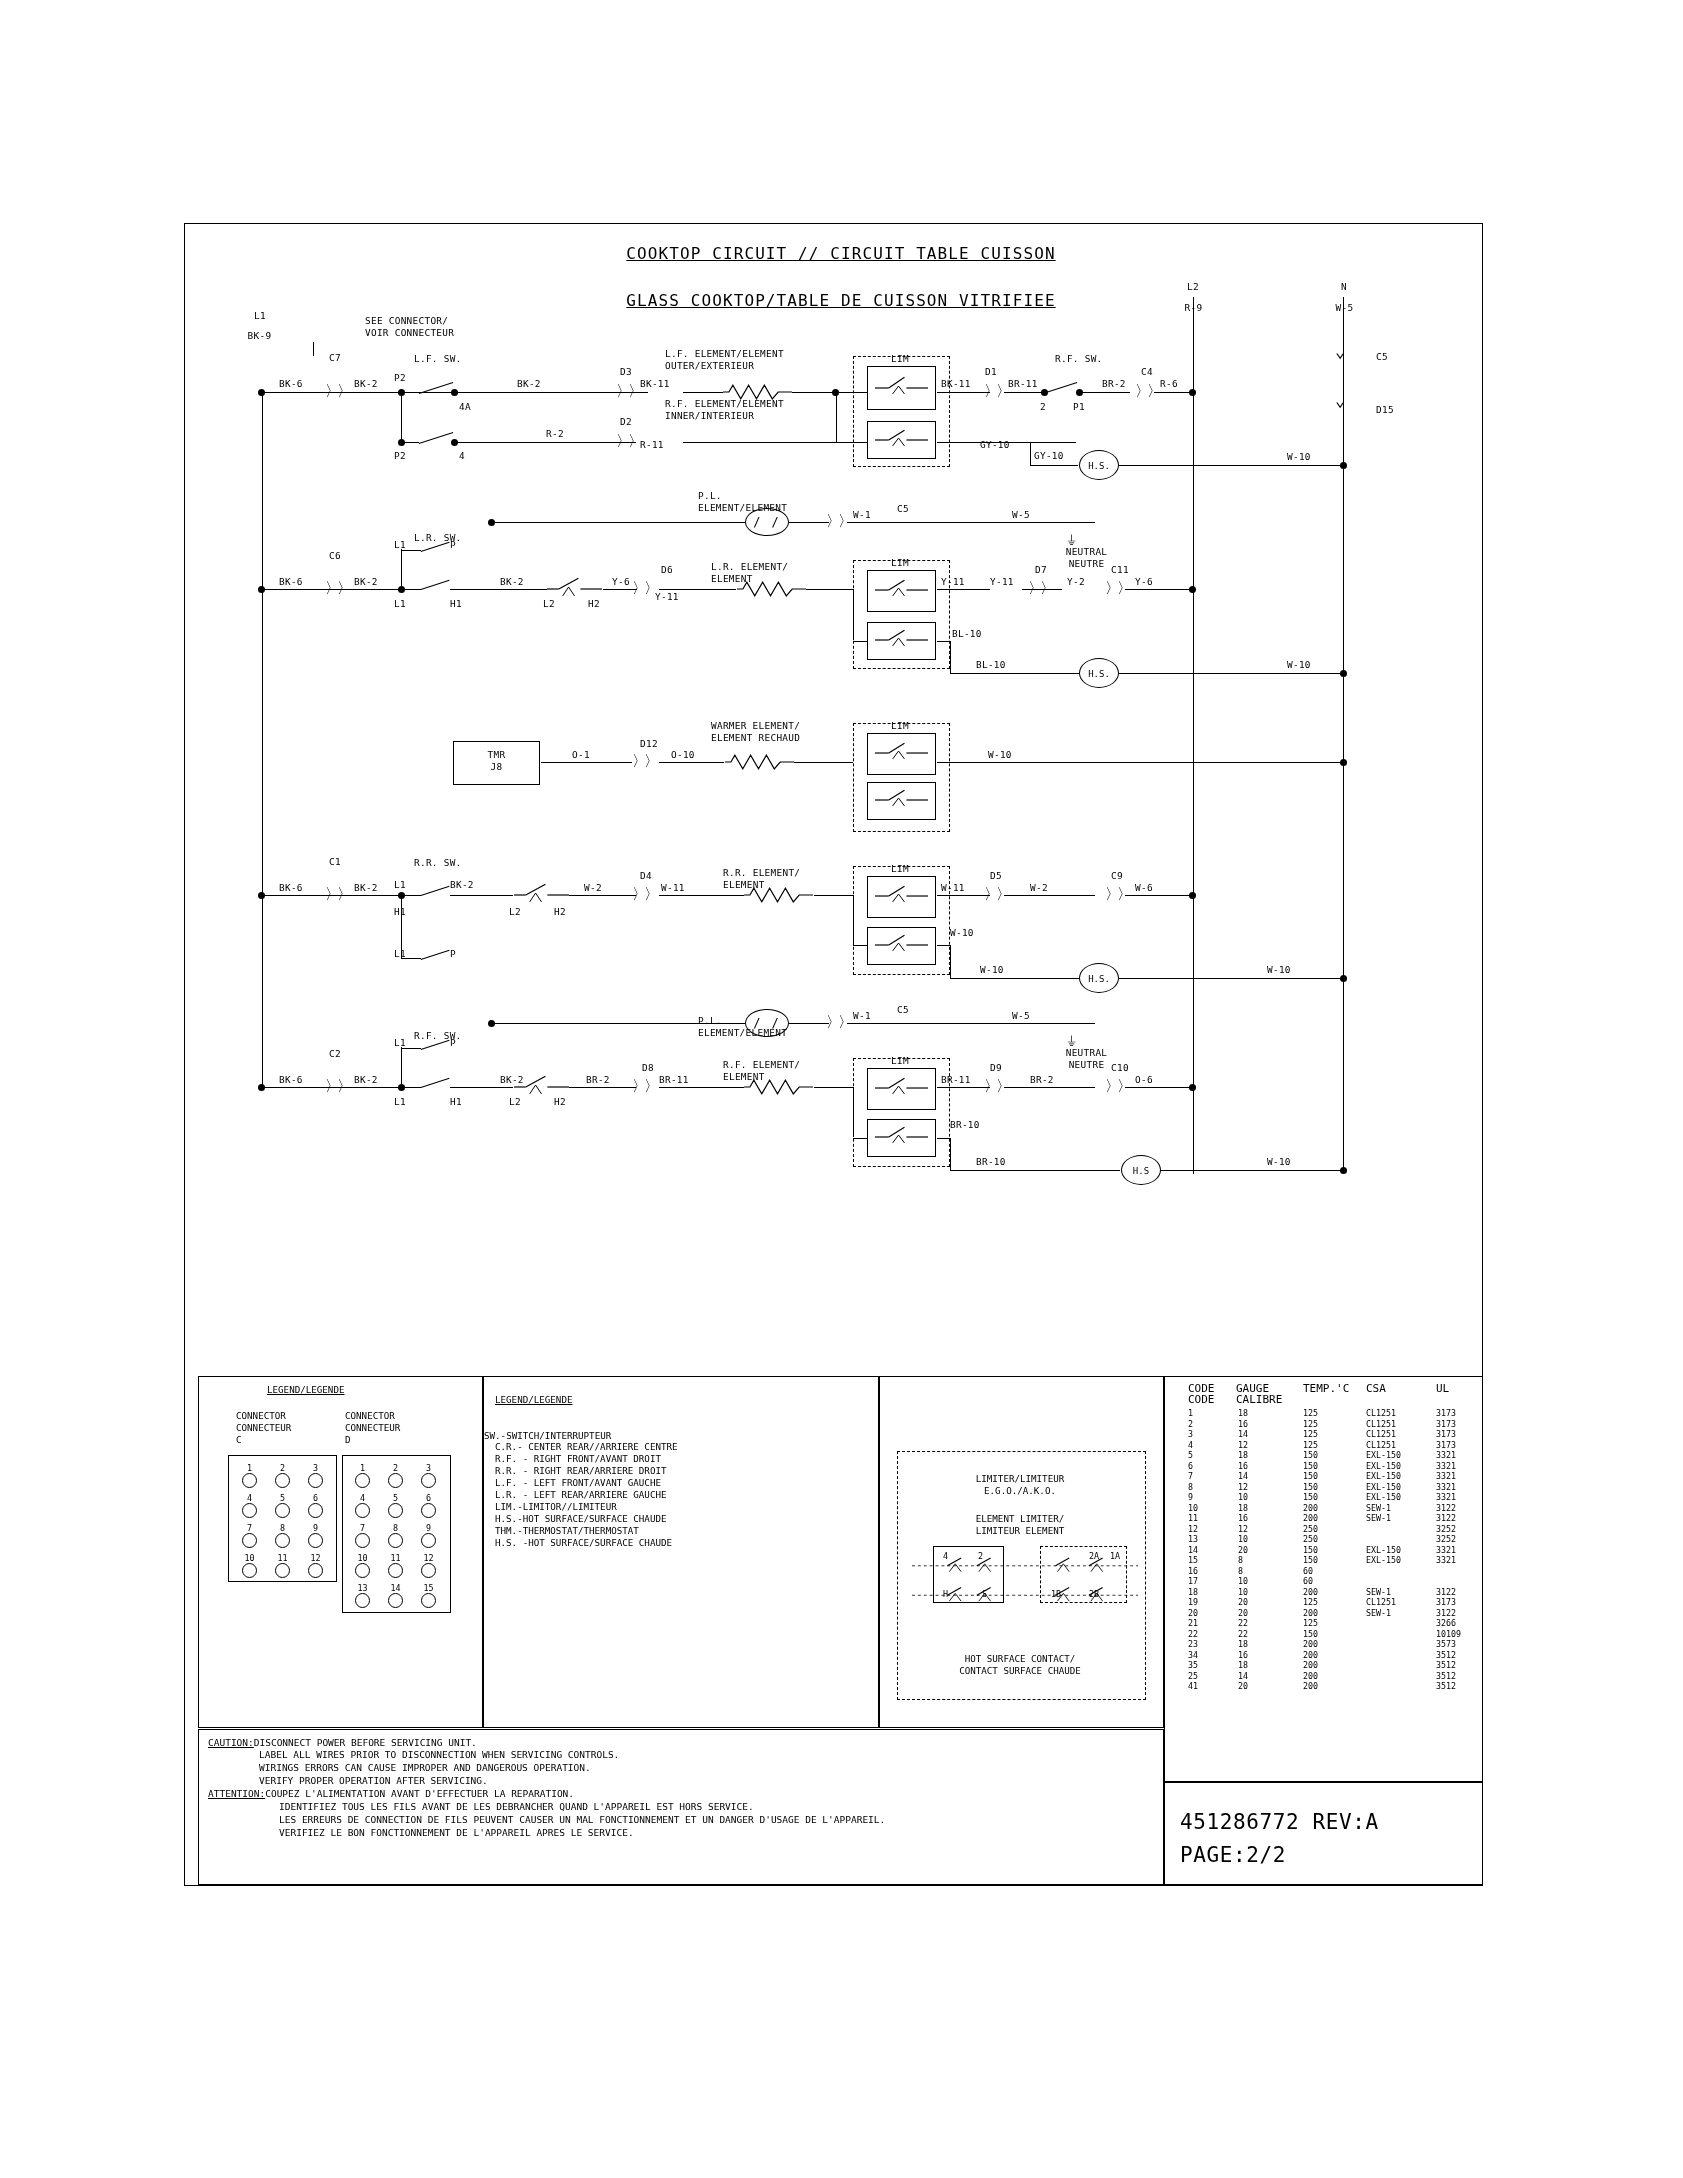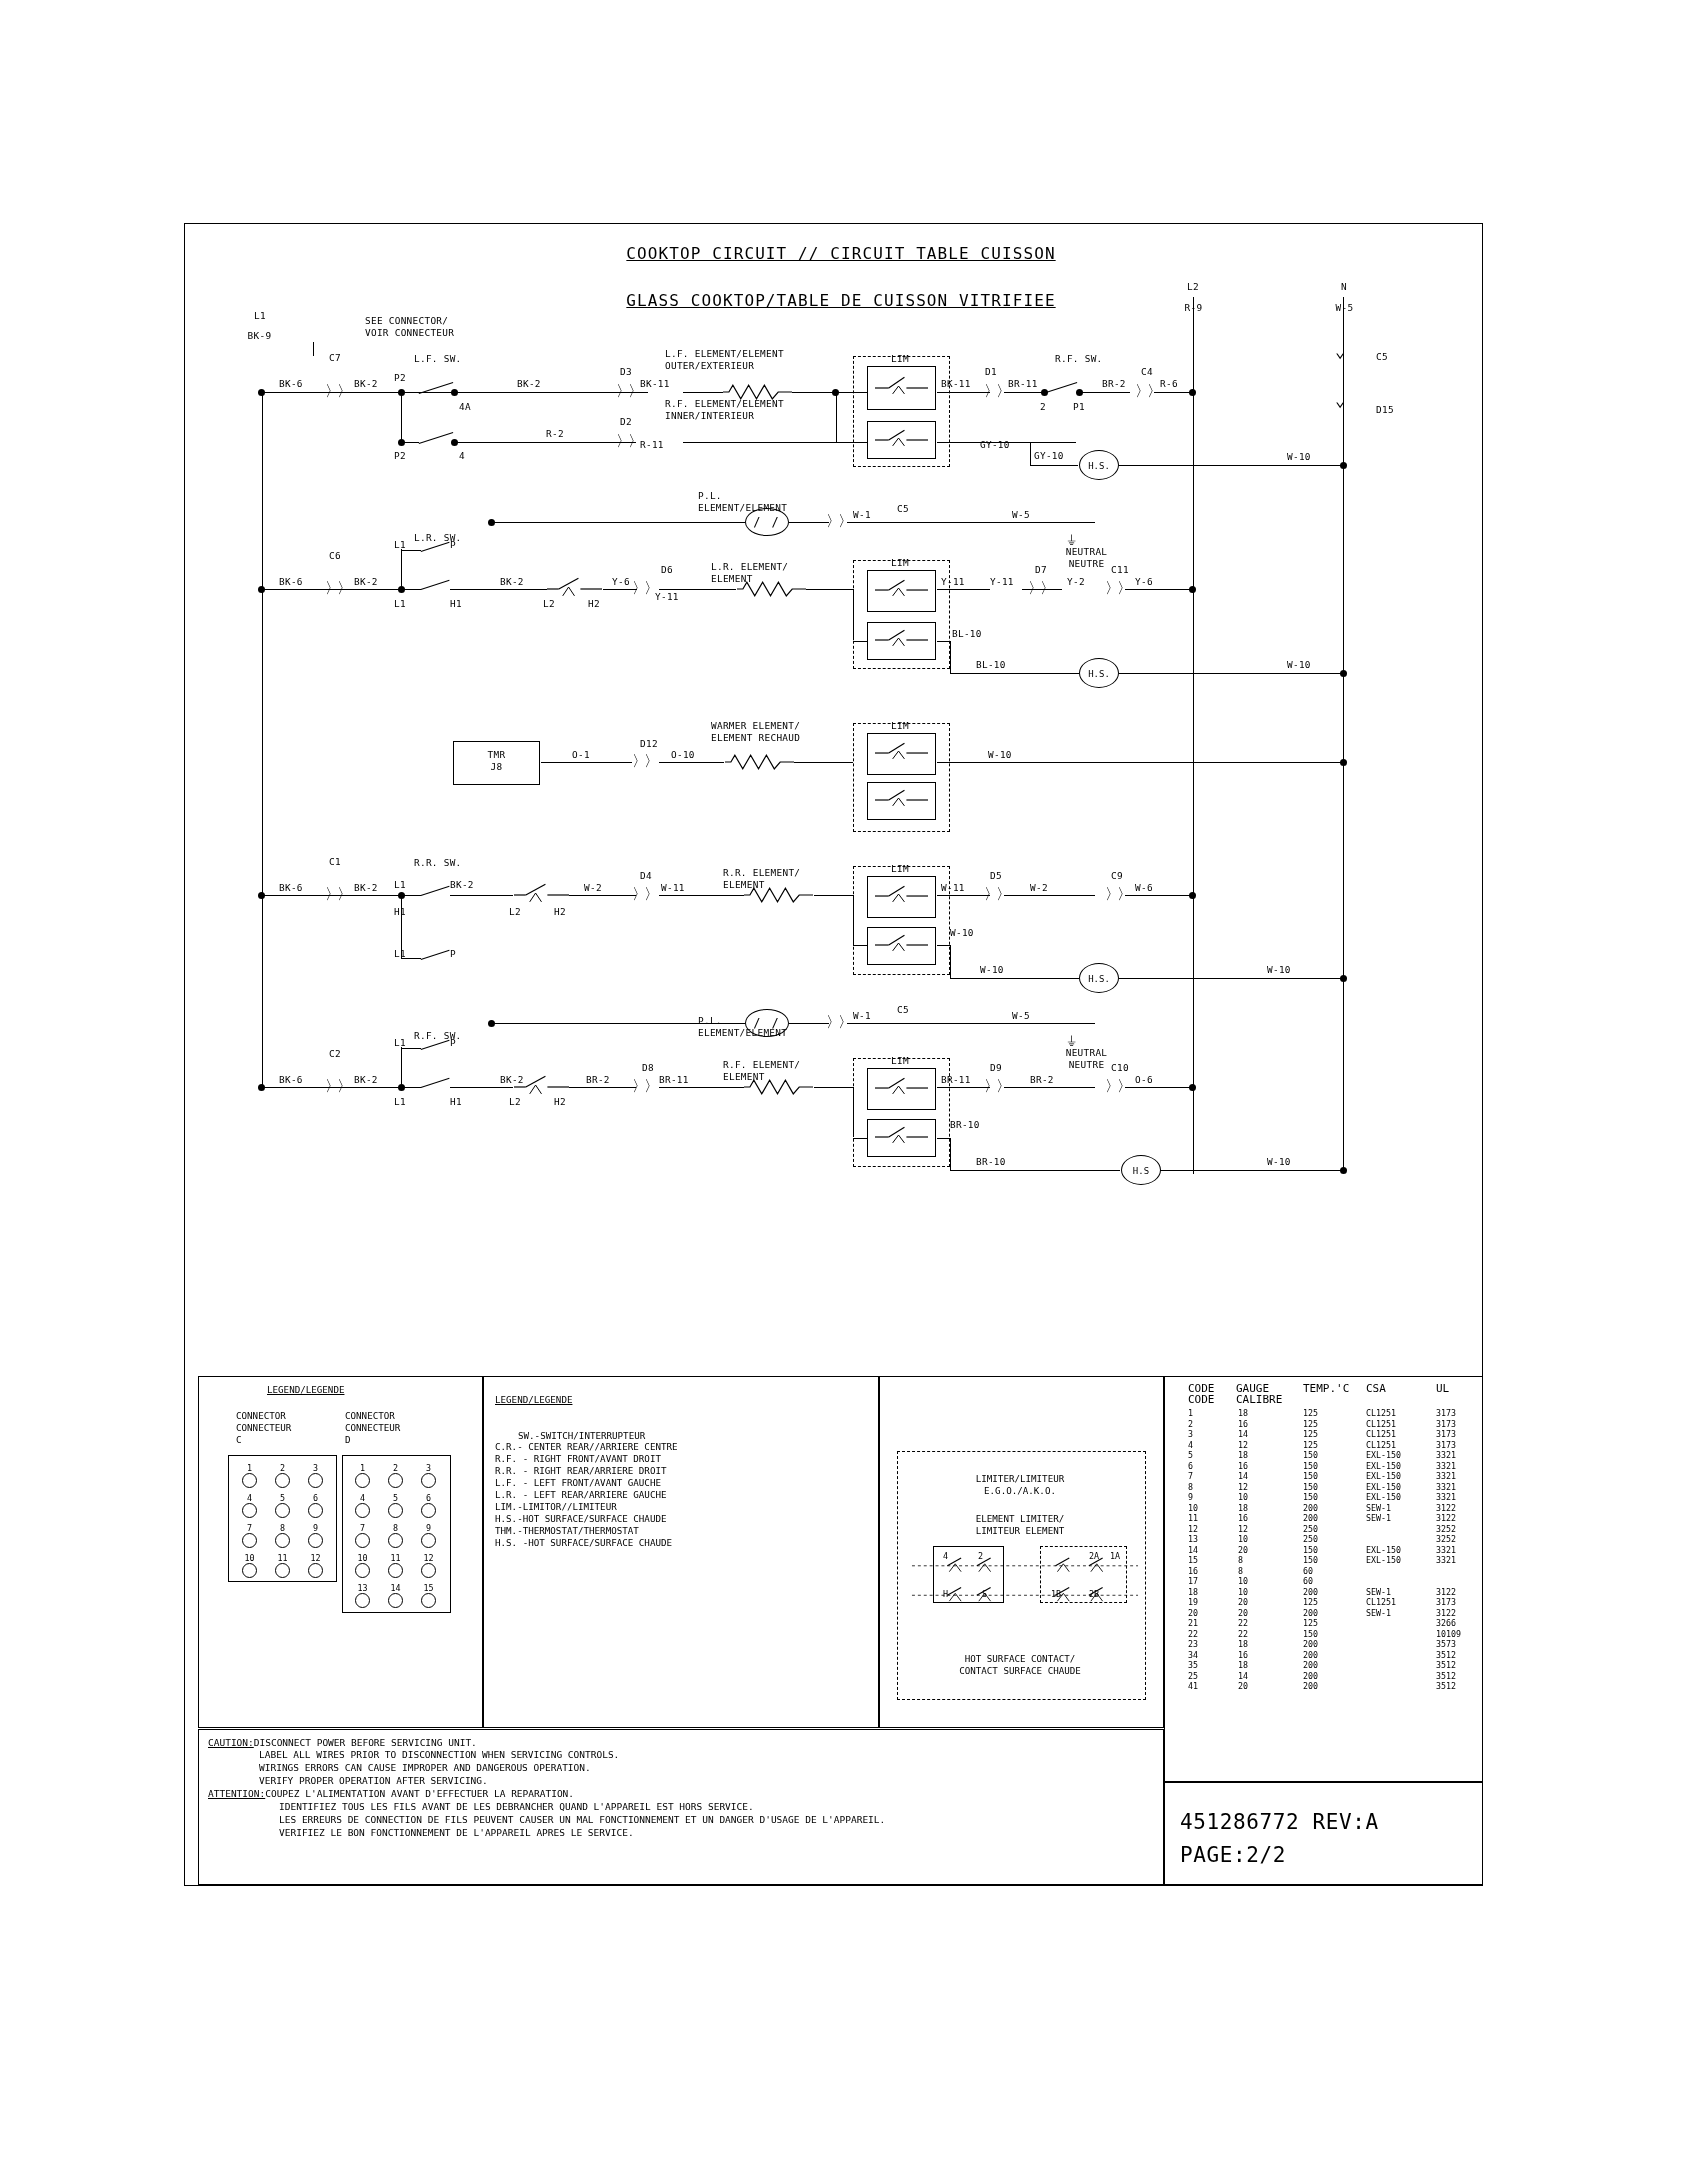--- a/index.html
+++ b/index.html
@@ -721,21 +721,21 @@
           <div style="width:13px;height:13px;border:1.1px solid #000;border-radius:50%;margin:0 auto;"></div>
         </div>
       <div style="text-align:center;">
           <div style="font-size:8.4px;">15</div>
           <div style="width:13px;height:13px;border:1.1px solid #000;border-radius:50%;margin:0 auto;"></div>
         </div>
     </div>
   </div>
 
   <div class="legend-t u" style="left:495px; top:1394px;">LEGEND/LEGENDE</div>
-  <div class="legend-t" style="left:518px; top:1430px;">SW.-SWITCH/INTERRUPTEUR</div>
+  <div class="legend-t" style="left:484px; top:1430px;">SW.-SWITCH/INTERRUPTEUR</div>
   <div class="legend-t" style="left:495px; top:1441px;">C.R.- CENTER REAR//ARRIERE CENTRE</div>
   <div class="legend-t" style="left:495px; top:1453px;">R.F. - RIGHT FRONT/AVANT DROIT</div>
   <div class="legend-t" style="left:495px; top:1465px;">R.R. - RIGHT REAR/ARRIERE DROIT</div>
   <div class="legend-t" style="left:495px; top:1477px;">L.F. - LEFT FRONT/AVANT GAUCHE</div>
   <div class="legend-t" style="left:495px; top:1489px;">L.R. - LEFT REAR/ARRIERE GAUCHE</div>
   <div class="legend-t" style="left:495px; top:1501px;">LIM.-LIMITOR//LIMITEUR</div>
   <div class="legend-t" style="left:495px; top:1513px;">H.S.-HOT SURFACE/SURFACE CHAUDE</div>
   <div class="legend-t" style="left:495px; top:1525px;">THM.-THERMOSTAT/THERMOSTAT</div>
   <div class="legend-t" style="left:495px; top:1537px;">H.S. -HOT SURFACE/SURFACE CHAUDE</div>
 

